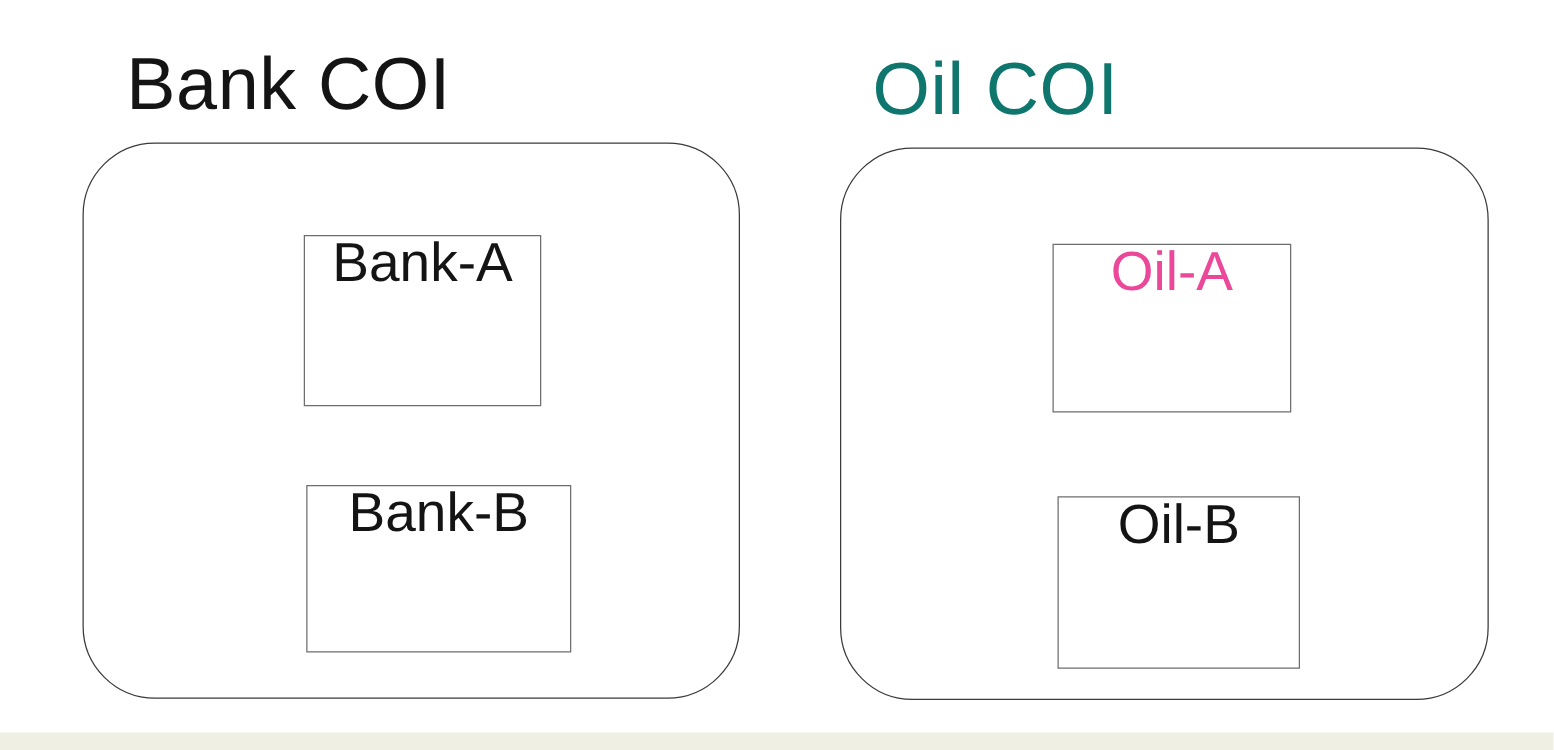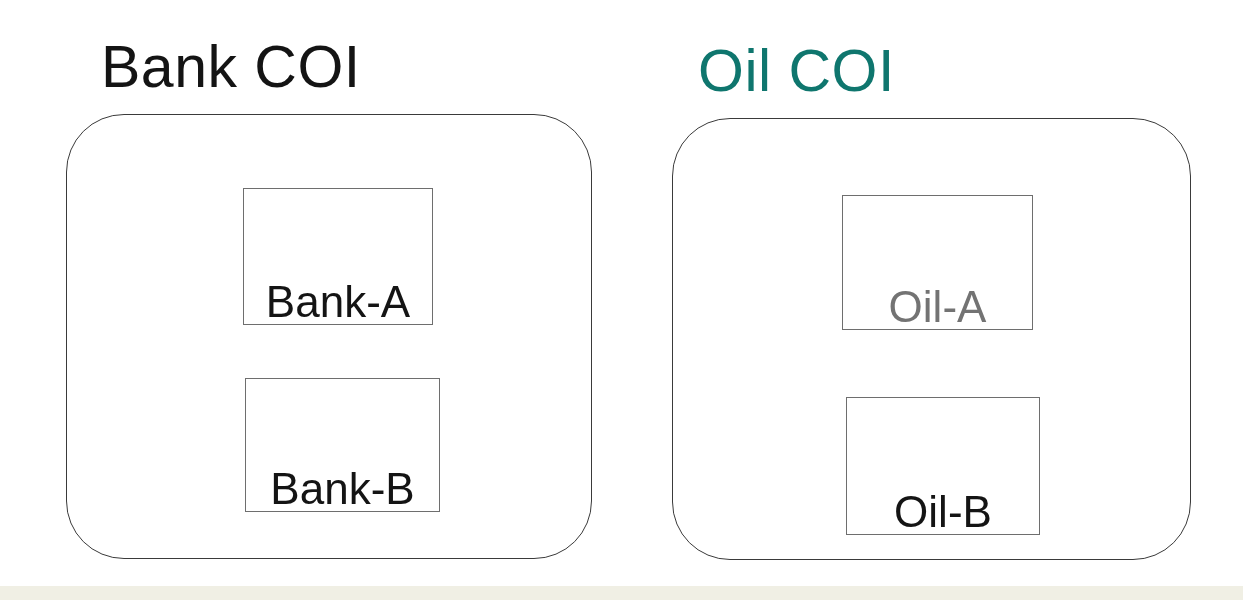--- a/index.html
+++ b/index.html
@@ -30,37 +30,37 @@
     background: #ffffff;
     box-sizing: border-box;
   }
   .node-box {
     position: absolute;
     border-style: solid;
     border-width: 1.5px;
     background: #ffffff;
     box-sizing: border-box;
     display: flex;
-    align-items: flex-end;
+    align-items: flex-start;
     justify-content: center;
   }
   .node-label {
     font-size: 44px;
     line-height: 1;
     white-space: nowrap;
   }
   
   #title-bank { left: 101px; top: 38px; }
   #title-oil  { left: 698px; top: 42px; }
 
   #container-bank { left: 66px;  top: 114px; width: 526px; height: 445px; }
   #container-oil  { left: 672px; top: 118px; width: 519px; height: 442px; }
 
   #node-bank-a { left: 243px; top: 188px; width: 190px; height: 137px; }
-  #node-bank-b { left: 245px; top: 378px; width: 195px; height: 134px; }
+  #node-bank-b { left: 245px; top: 388px; width: 212px; height: 134px; }
   #node-oil-a  { left: 842px; top: 195px; width: 191px; height: 135px; }
   #node-oil-b  { left: 846px; top: 397px; width: 194px; height: 138px; }
 
   .footer-strip {
     position: absolute;
     left: 0;
     top: 586px;
     width: 1243px;
     height: 14px;
   }
@@ -80,21 +80,21 @@
 
   <div id="node-bank-a" class="node-box" style="border-color: rgb(110, 110, 110);">
     <span class="node-label" style="color: rgb(20, 20, 20);">Bank-A</span>
   </div>
 
   <div id="node-bank-b" class="node-box" style="border-color: rgb(110, 110, 110);">
     <span class="node-label" style="color: rgb(20, 20, 20);">Bank-B</span>
   </div>
 
   <div id="node-oil-a" class="node-box" style="border-color: rgb(110, 110, 110);">
-    <span class="node-label" style="color: #737373;">Oil-A</span>
+    <span class="node-label" style="color: #ec4899;">Oil-A</span>
   </div>
 
   <div id="node-oil-b" class="node-box" style="border-color: rgb(110, 110, 110);">
     <span class="node-label" style="color: rgb(20, 20, 20);">Oil-B</span>
   </div>
 
   <div class="footer-strip" style="background-color: rgb(240, 239, 228);"></div>
 
 </div>
 

